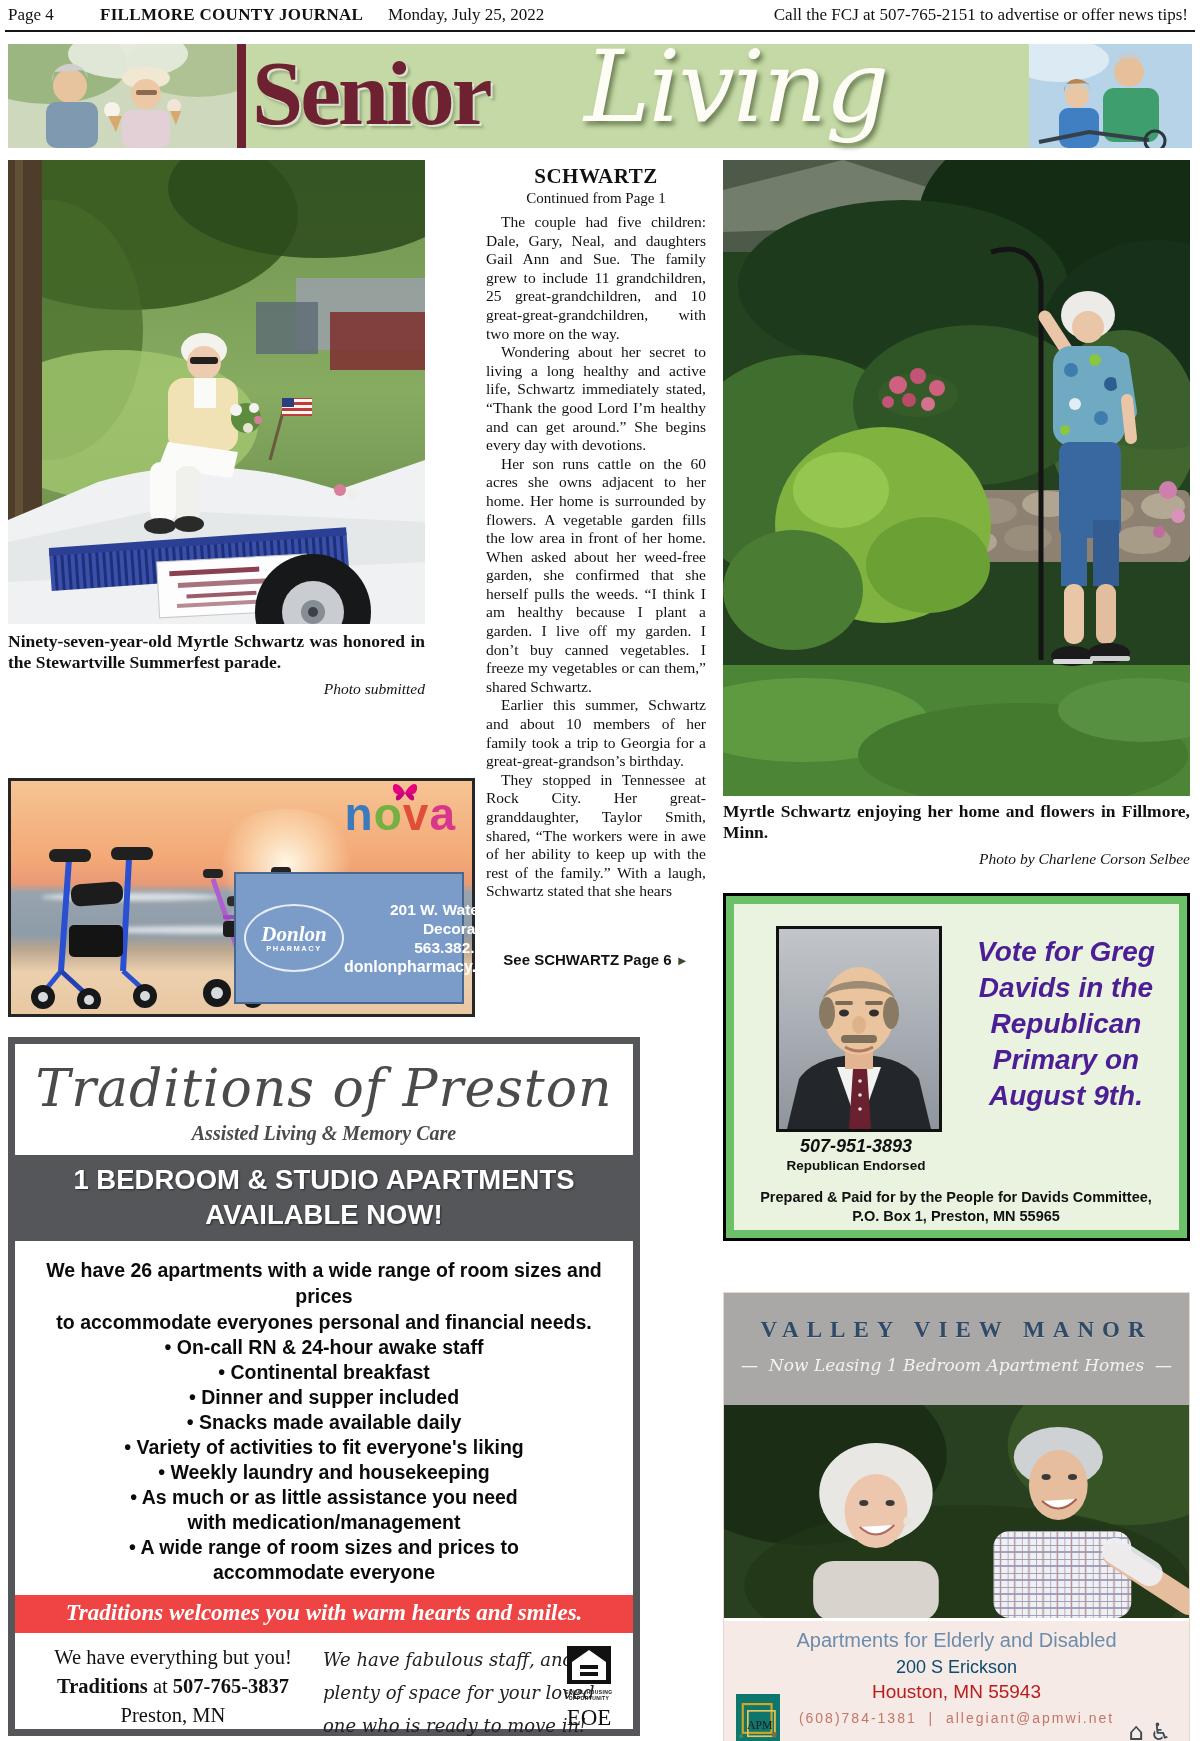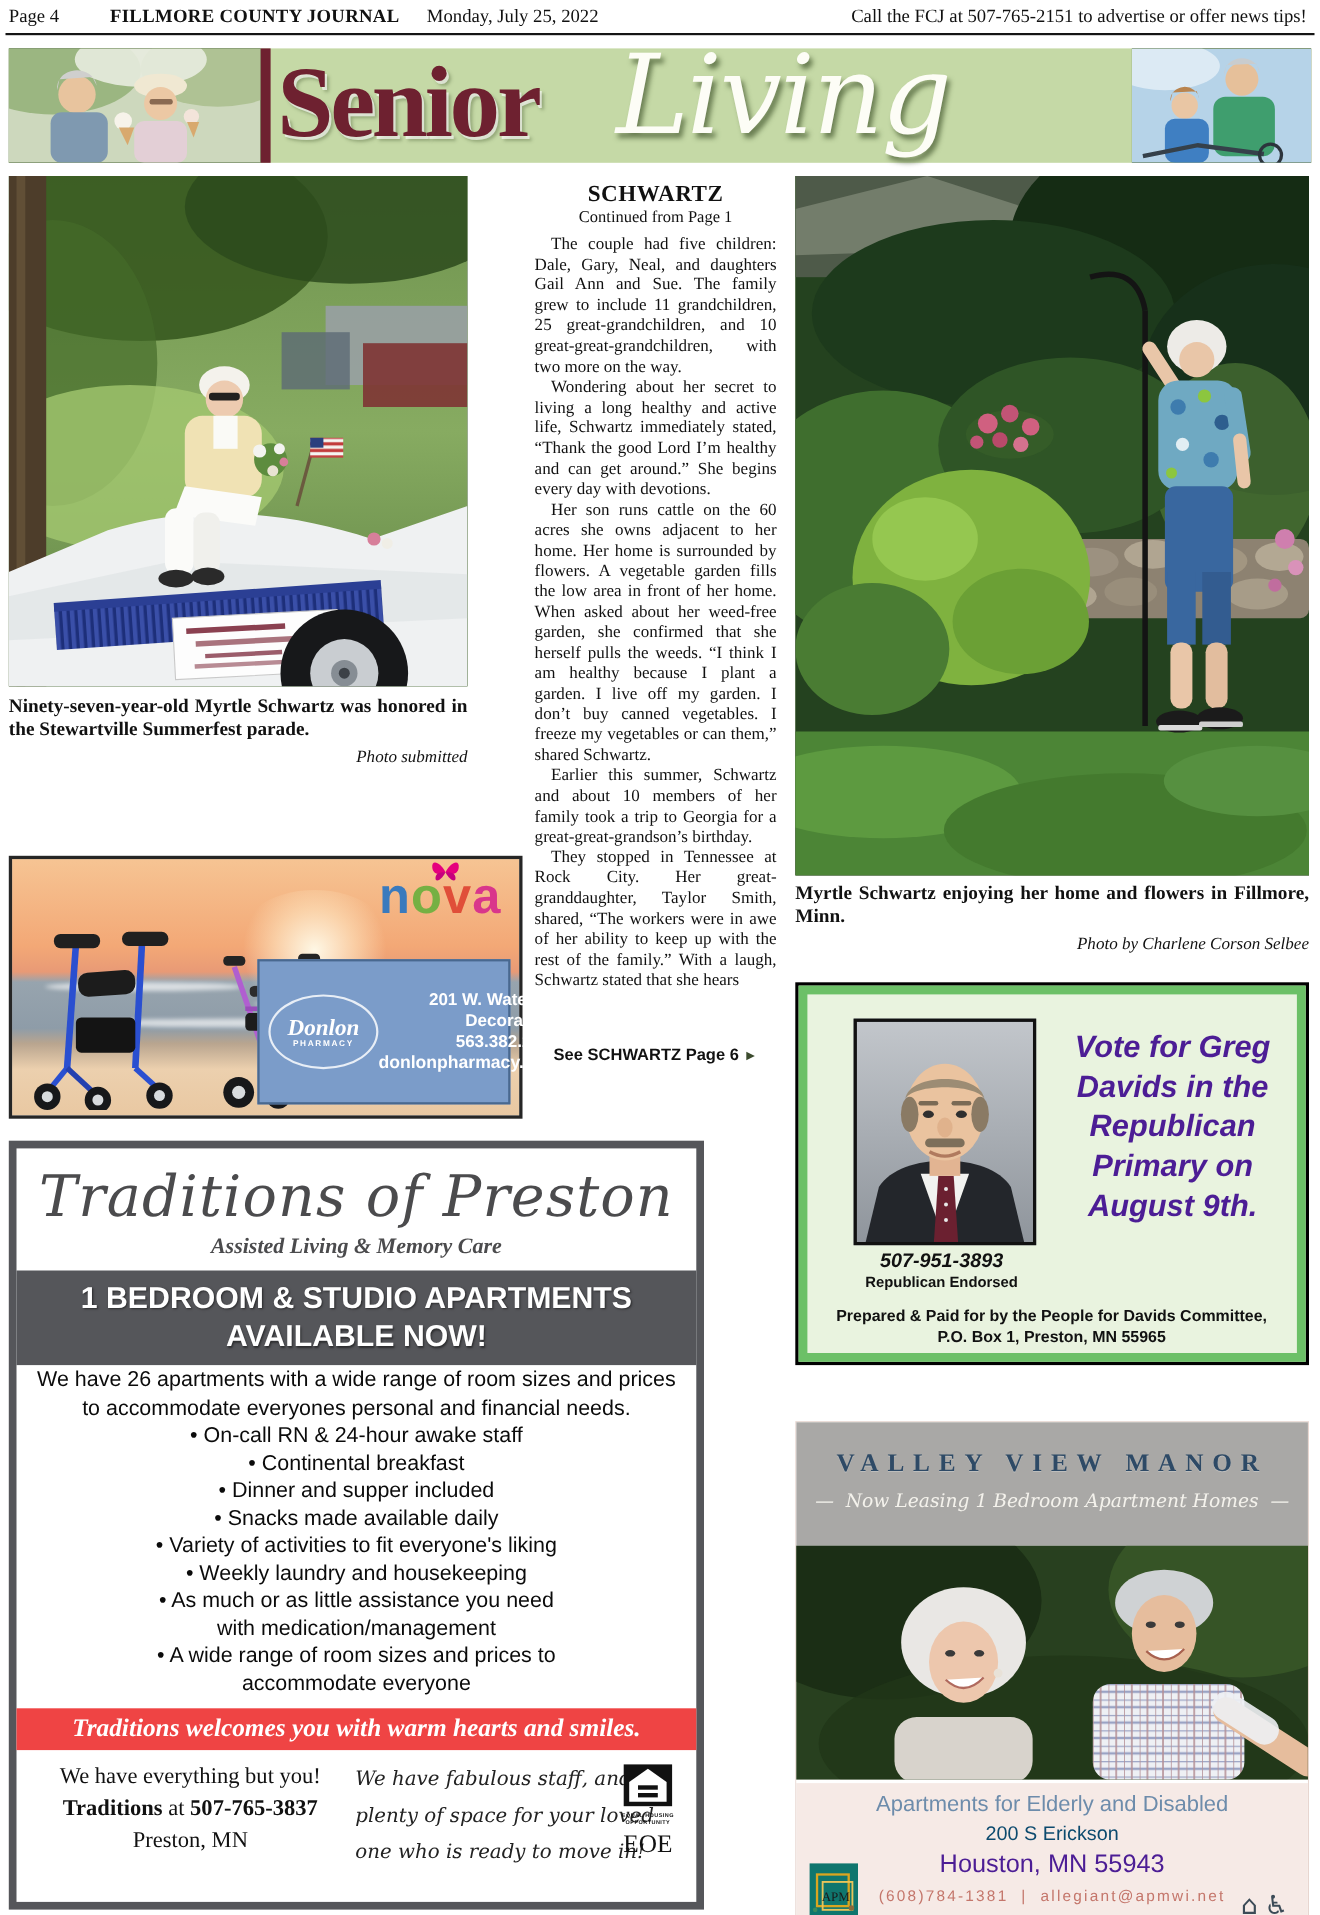--- a/index.html
+++ b/index.html
@@ -14,21 +14,21 @@
   .hdr-call{right:12px;}
   .hdr-rule{left:5px;right:5px;top:30px;height:2px;background:#151515;}
   
   .banner{left:8px;top:44px;width:1184px;height:104px;background:#c5d9a6;overflow:visible;}
   .bphoto{top:0;height:104px;overflow:hidden;}
   .bp-left{left:0;width:229px;}
   .bp-right{right:0;width:163px;}
   .bbar{left:229px;top:0;width:9px;height:104px;background:#6e2130;}
   .senior{left:244px;top:-10px;font-size:92px;font-weight:bold;color:#6e2130;line-height:118px;
           letter-spacing:-3px;text-shadow:2px 2px 0 rgba(255,255,255,.65),4px 4px 3px rgba(60,80,40,.35);z-index:2;}
-  .living{left:552px;top:-22px;font-family:"DejaVu Serif",serif;font-style:italic;font-size:100px;
+  .living{left:576px;top:-22px;font-family:"DejaVu Serif",serif;font-style:italic;font-size:100px;
           color:#fdfdf6;line-height:130px;letter-spacing:-2px;z-index:3;
           text-shadow:3px 4px 5px rgba(60,80,40,.65);}
   
   .photo{overflow:hidden;background:#3c5a2c;}
   .photo svg{display:block;width:100%;height:100%;}
   .parade{left:8px;top:160px;width:417px;height:464px;}
   .garden{left:723px;top:160px;width:467px;height:636px;}
   
   .cap{font-weight:bold;font-size:17.5px;line-height:21px;text-align:justify;}
   .cap1{left:8px;top:631px;width:417px;}
@@ -79,34 +79,34 @@
           box-sizing:border-box;font-family:"Liberation Sans",sans-serif;margin-top:20px;}
   .vv-head{position:relative;height:112px;background:#a9a8a6;text-align:center;overflow:hidden;}
   .vv-title{padding-top:24px;font-family:"Liberation Serif",serif;font-weight:bold;font-size:23px;
             letter-spacing:8px;color:#2e4a66;text-shadow:0 1px 0 rgba(255,255,255,.25);}
   .vv-sub{margin-top:12px;font-family:"DejaVu Serif",serif;font-style:italic;font-size:17px;color:#f4f2ec;}
   .vv-photo{height:213px;overflow:hidden;background:#28401f;}
   .vv-photo svg{display:block;width:100%;height:100%;}
   .vv-foot{position:relative;height:133px;background:#f6eae6;text-align:center;border-top:3px solid #fff;}
   .vv-l1{padding-top:8px;font-size:20px;color:#6d8cab;}
   .vv-l2{margin-top:5px;font-size:18px;color:#0c4a6e;}
-  .vv-l3{margin-top:3px;font-size:23px;color:#4c1d95;}
+  .vv-l3{margin-top:3px;font-size:19px;color:#b91c1c;}
   .vv-phone{margin-top:7px;font-size:14px;letter-spacing:2px;color:#c4766b;}
   .vv-apm{left:12px;bottom:6px;width:44px;height:54px;background:#0f766e;display:flex;align-items:center;justify-content:center;}
   .vv-icons{right:12px;bottom:8px;font-family:"DejaVu Sans",sans-serif;font-size:24px;color:#3c4b57;letter-spacing:6px;}
   
   .trad{left:8px;top:1037px;width:632px;height:699px;box-sizing:border-box;border:7px solid #55565a;
         background:#fff;font-family:"Liberation Sans",sans-serif;}
   .trad-logo{margin-top:12px;text-align:center;font-family:"DejaVu Serif",serif;font-style:italic;
              font-size:52px;color:#4b4b4d;line-height:64px;letter-spacing:1px;}
   .trad-tag{text-align:center;font-family:"Liberation Serif",serif;font-style:italic;font-weight:bold;
             font-size:20px;color:#4b4b4d;margin-top:2px;}
   .trad-ban1{margin-top:10px;background:#55565a;color:#fff;text-align:center;padding:7px 0 9px;
              font-weight:bold;font-size:27.5px;line-height:35px;text-shadow:1px 1px 2px rgba(0,0,0,.5);}
-  .trad-body{padding:0 6px 10px;text-align:center;font-weight:normal;color:#0b0b0b;}
+  .trad-body{padding:16px 6px 10px;text-align:center;font-weight:bold;color:#0b0b0b;}
   .trad-intro{font-size:19.5px;line-height:26px;}
   .tb{font-size:19.5px;line-height:25px;white-space:pre-line;}
   .trad-ban2{background:#ef4444;color:#fff;text-align:center;padding:5px 0 7px;
              font-family:"Liberation Serif",serif;font-style:italic;font-weight:bold;font-size:23px;}
   .trad-bot{display:flex;align-items:flex-start;padding:10px 8px 0;}
   .trad-left{width:300px;text-align:center;font-family:"Liberation Serif",serif;font-size:20.5px;line-height:29px;}
   .trad-right{width:230px;text-align:center;font-family:"DejaVu Serif",serif;font-style:italic;
               font-size:18px;line-height:33px;color:#222;}
   .sl{white-space:nowrap;}
   .trad-eoe{flex:1;text-align:center;padding-top:2px;}

